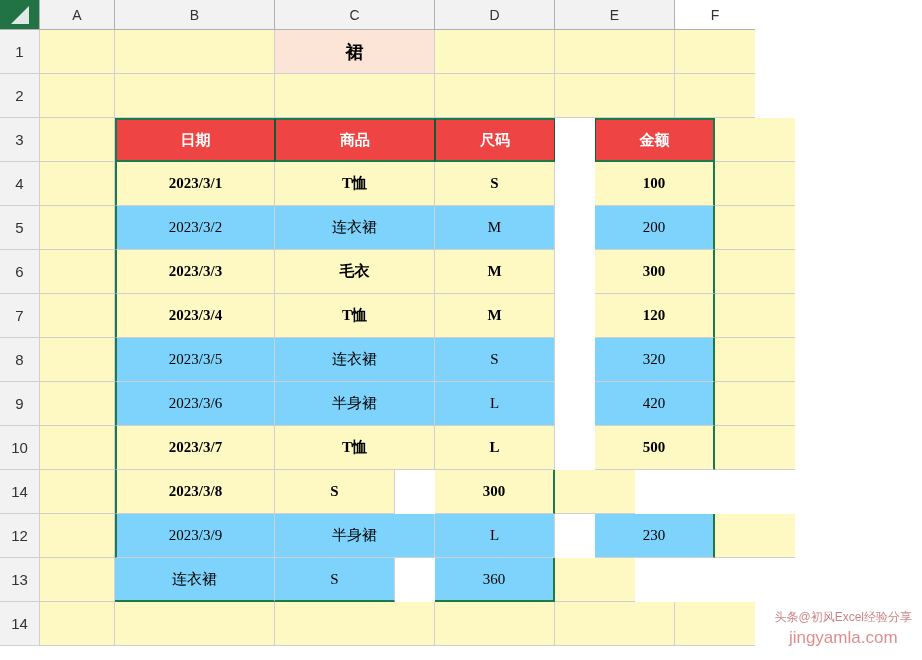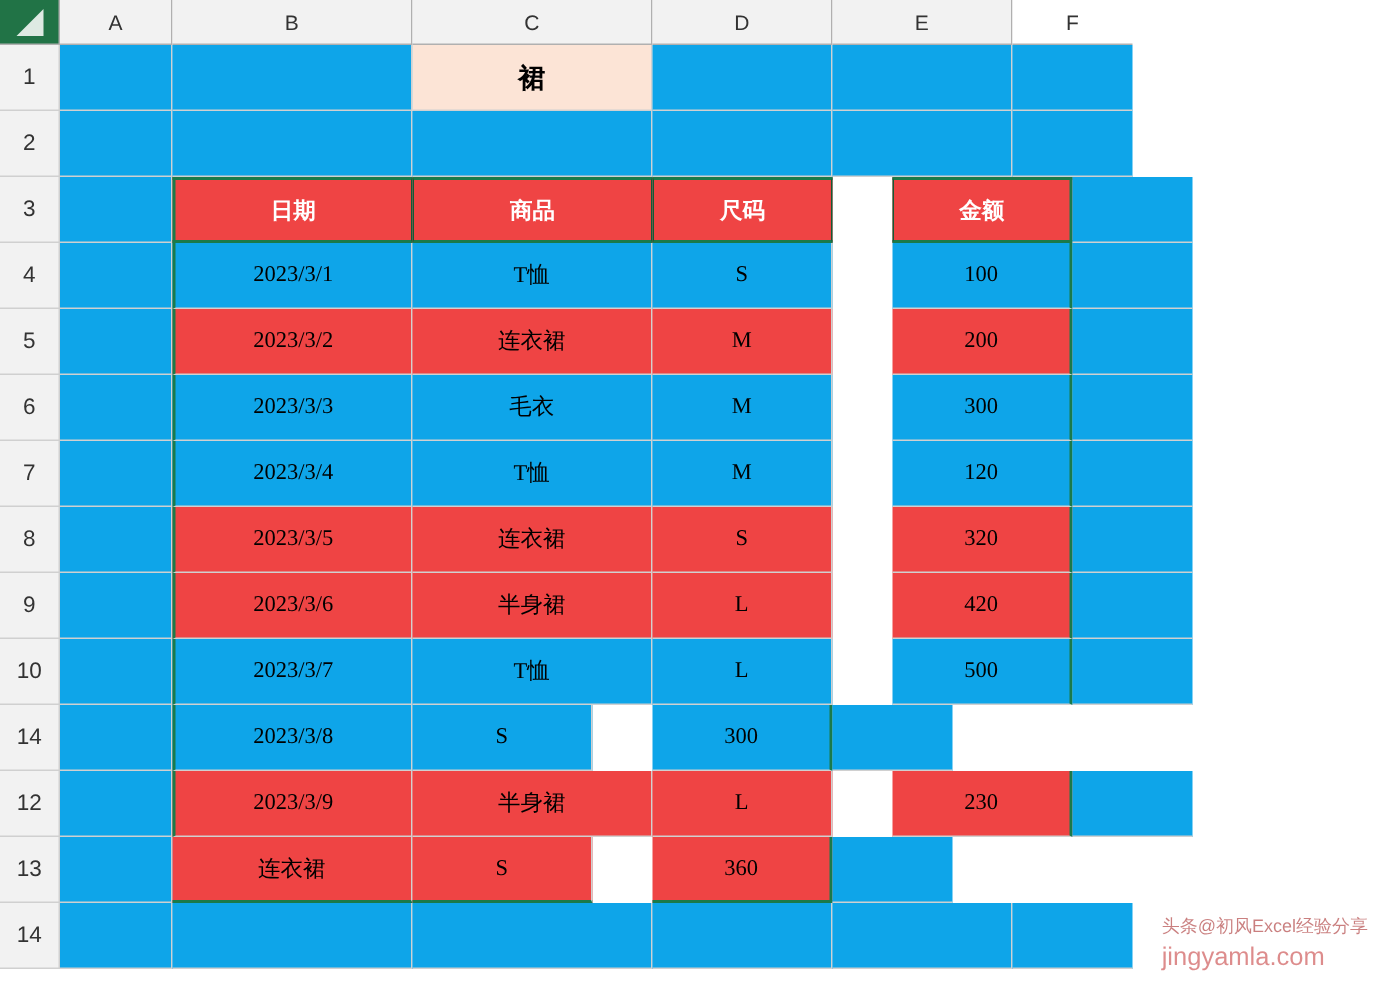--- a/index.html
+++ b/index.html
@@ -113,26 +113,27 @@
     
     .header-cell {
       background: #ef4444;
       color: #fff;
       font-weight: bold;
       border: 1px solid #155a36;
     }
 
     
     .row-highlight {
-      background: #ef4444;
+      background: #7dd3fc;
     }
 
     
     .row-normal {
-      background: #0ea5e9;
+      background: #fef9c3;
+      font-weight: bold;
     }
 
     
     .title-cell {
       background: #fce4d6;
     }
 
     
     .table-border-top { border-top: 2px solid #1a7a4a !important; }
     .table-border-bottom { border-bottom: 2px solid #1a7a4a !important; }
@@ -301,18 +302,18 @@
       <div class="cell col-a row-normal"></div>
       <div class="cell col-b row-normal"></div>
       <div class="cell col-c row-normal"></div>
       <div class="cell col-d row-normal"></div>
       <div class="cell col-e row-normal"></div>
       <div class="cell col-f row-normal" style="border-right:none;"></div>
     </div>
 
   </div>
 
-  <div class="watermark" style="text-align:left; line-height:1.4;">
+  <div class="watermark" style="text-align:center; line-height:1.4;">
     <div>头条@初风Excel经验分享</div>
     <div style="color:rgba(180,0,0,0.45); font-size:17px;">jingyamla.com</div>
   </div>
 
 </div>
 
 </body></html>

